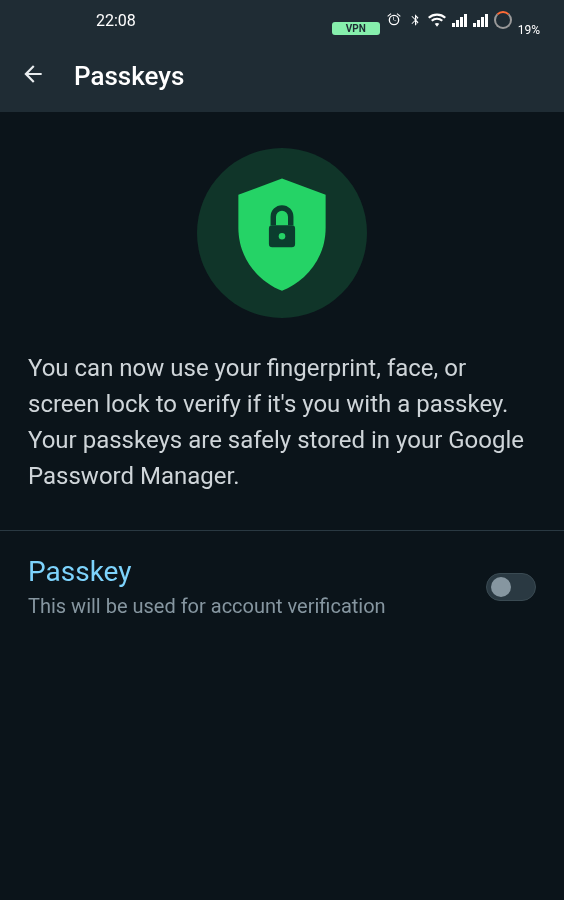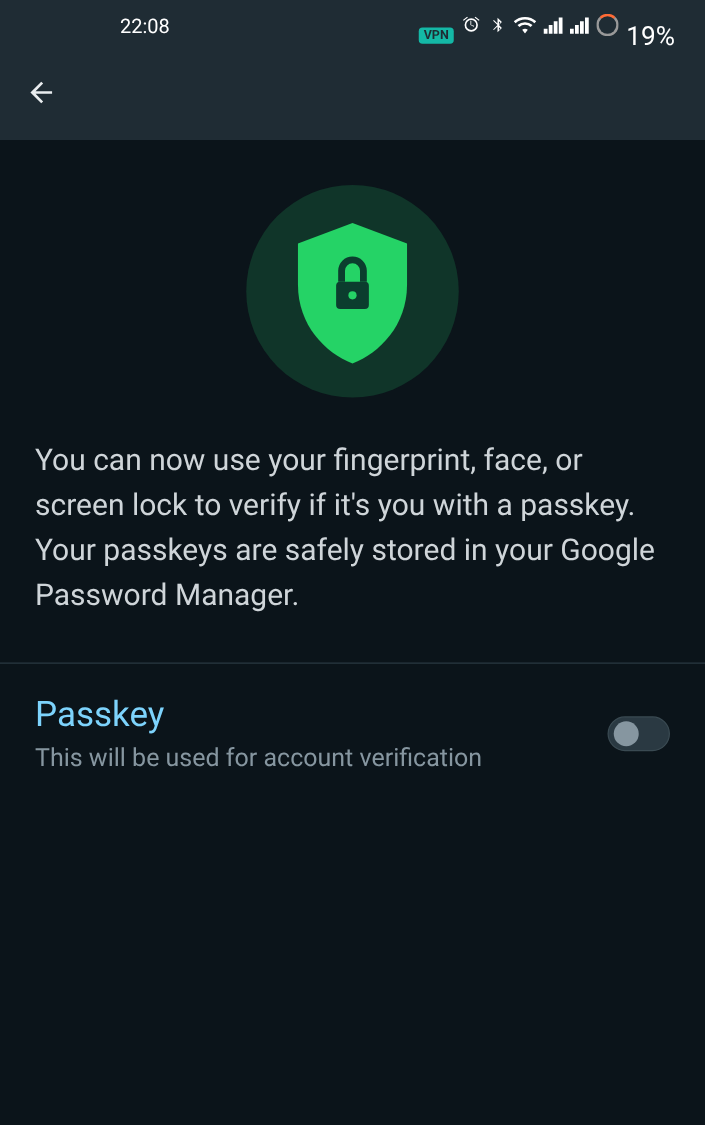--- a/index.html
+++ b/index.html
@@ -28,34 +28,34 @@
     .status-left {
       font-weight: 400;
       margin-left: 72px;
     }
     .status-right {
       display: flex;
       align-items: center;
       gap: 6px;
     }
     .vpn-badge {
-      background: #14b8a6;
+      background: #86efac;
       color: #1f2c34;
       font-size: 10px;
       font-weight: 700;
-      padding: 1px 4px;
+      padding: 1px 14px;
       border-radius: 3px;
       margin-top: 16px;
     }
     .status-icon {
       display: inline-flex;
       align-items: center;
     }
     .battery-text {
-      font-size: 21px;
+      font-size: 12px;
       margin-top: 20px;
     }
     .app-bar {
       height: 72px;
       display: flex;
       align-items: center;
       padding: 0 20px;
       background: #1f2c34;
       gap: 28px;
     }
@@ -199,20 +199,21 @@
     <span class="battery-text">19%</span>
   </div>
 </div>
 
 <div class="app-bar">
   <span class="back-arrow">
     <svg width="26" height="26" viewBox="0 0 24 24" fill="#e9edef">
         <path d="M20 11H7.8l5.6-5.6L12 4l-8 8 8 8 1.4-1.4L7.8 13H20v-2z"></path>
       </svg>
   </span>
+  <div class="app-title">Passkeys</div>
 </div>
 
 <div class="content">
   <div class="hero-icon">
     <div class="shield-circle">
       <svg width="110" height="120" viewBox="0 0 100 110">
         <path d="M50 5 L90 20 L90 50 C90 80 70 100 50 108 C30 100 10 80 10 50 L10 20 Z" fill="#25d366"></path>
         <rect x="38" y="48" width="24" height="20" rx="3" fill="#0b3d2e"></rect>
         <path d="M42 48 V40 a8 8 0 0 1 16 0 V48" stroke="#0b3d2e" stroke-width="5" fill="none"></path>
         <circle cx="50" cy="58" r="3" fill="#25d366"></circle>

